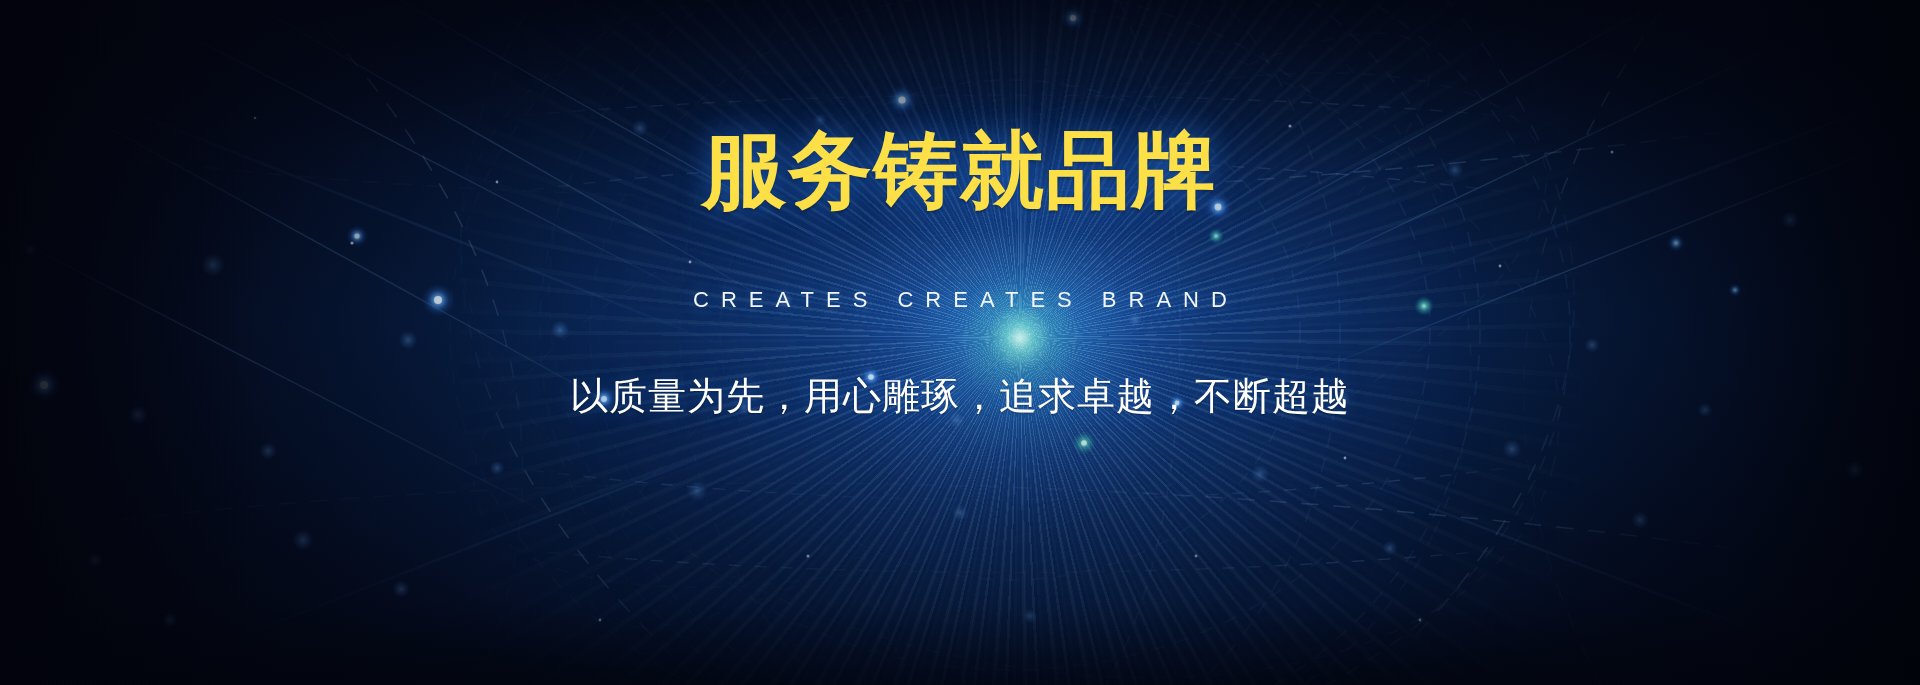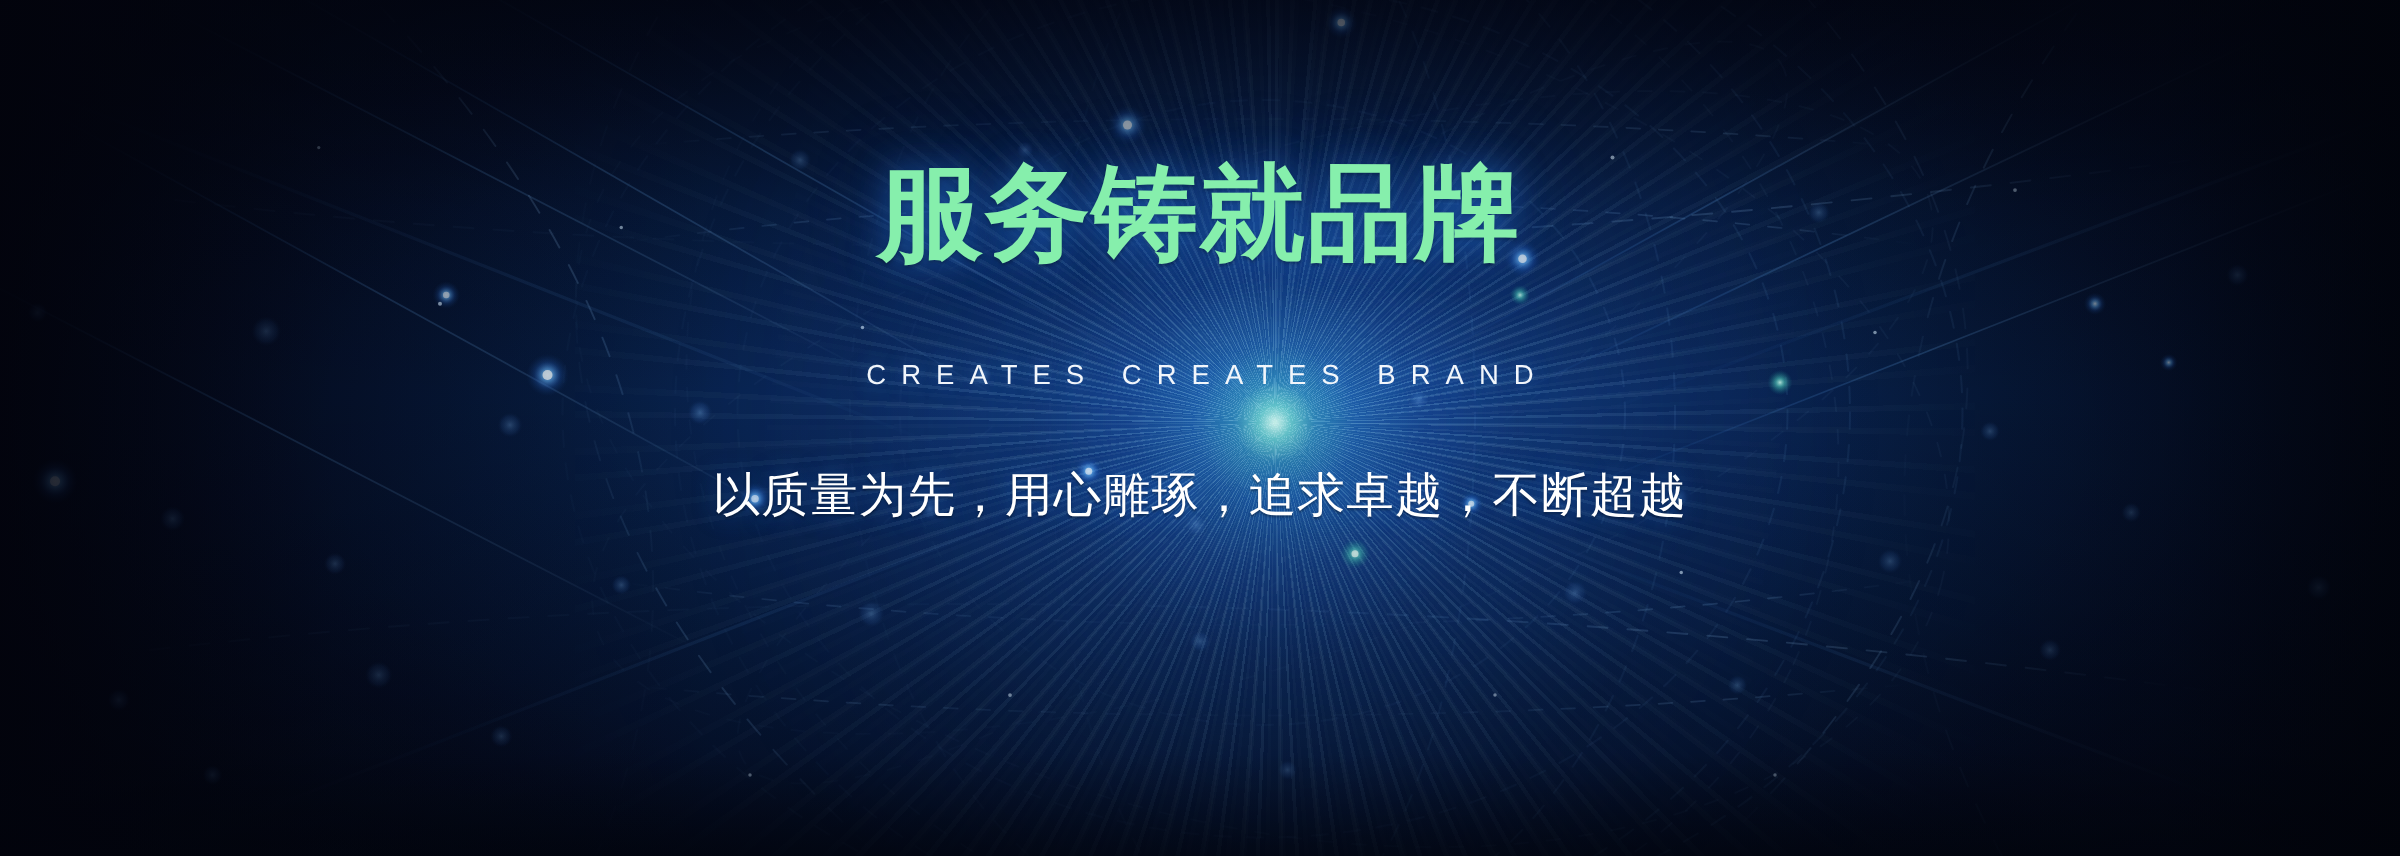--- a/index.html
+++ b/index.html
@@ -103,21 +103,21 @@
     flex-direction:column;
     align-items:center;
   }
   .headline{
     margin-top:126px;
     font-family:"DejaVu Sans","Liberation Sans",sans-serif;
     font-size:84px;
     font-weight:700;
     line-height:1.06;
     letter-spacing:2px;
-    color:#86efac;
+    color:#fde047;
     text-shadow:0 0 26px rgba(40,120,220,.55), 0 0 60px rgba(20,70,170,.40), 0 2px 3px rgba(0,0,0,.45);
     white-space:nowrap;
     text-align:right;
   }
   .subtitle-en{
     margin-top:16px;
     font-family:"Liberation Sans","DejaVu Sans",sans-serif;
     font-size:22px;
     font-weight:400;
     letter-spacing:12px;

